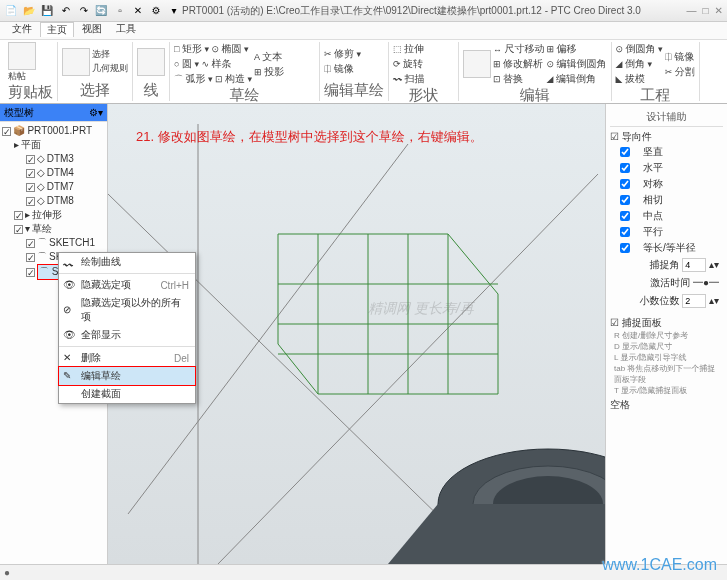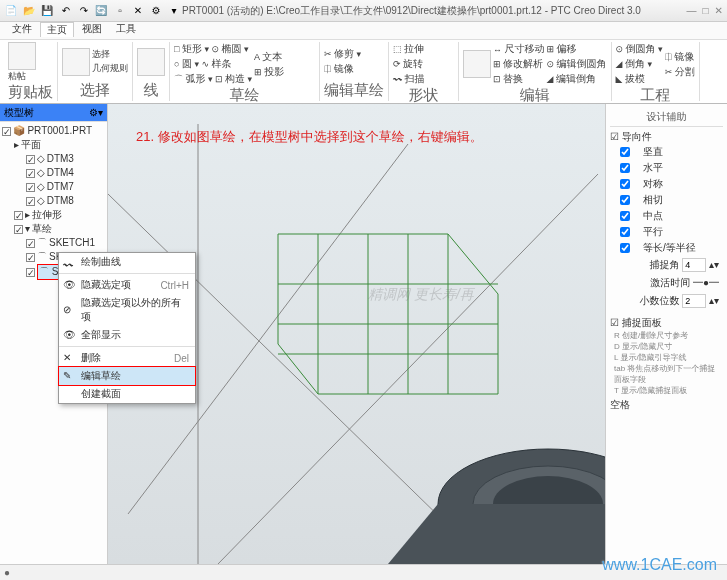--- a/index.html
+++ b/index.html
@@ -37,21 +37,21 @@
 .panel-right input[type=text]{width:24px;height:14px;border:1px solid #ccc;font-size:9px;padding:0 2px}
 .ctxmenu{position:absolute;top:252px;left:58px;width:138px;background:#fff;border:1px solid #999;box-shadow:2px 2px 5px rgba(0,0,0,.3);font-size:9px;z-index:10}
 .ctxmenu .mi{display:flex;align-items:center;padding:2px 6px 2px 22px;position:relative;color:#333}
 .ctxmenu .mi .ic{position:absolute;left:4px;width:12px;height:12px}
 .ctxmenu .mi .sc{margin-left:auto;color:#888}
 .ctxmenu .sep{height:1px;background:#ddd;margin:2px 0}
 .ctxmenu .hl{background:#cde6f7;outline:1px solid red}
 .annot{position:absolute;top:24px;left:28px;color:#d22;font-size:13px;font-family:Liberation Sans, sans-serif}
 .status{position:absolute;bottom:0;left:0;right:0;height:16px;background:#f2f2f2;border-top:1px solid #ccc;display:flex;align-items:center;padding:0 4px;font-size:9px;color:#666}
 .wm1{position:absolute;bottom:6px;right:10px;font-size:16px;color:#4aa0e0;font-weight:normal;text-shadow:0 0 2px #fff}
-.wm2{position:absolute;top:182px;left:260px;font-size:14px;color:rgba(100,100,100,.25);font-style:italic}
+.wm2{position:absolute;top:196px;left:260px;font-size:14px;color:rgba(100,100,100,.25);font-style:italic}
 svg{position:absolute;top:0;left:0}
 .chk{width:10px;height:10px}
 </style>
 </head>
 <body>
 
 <div class="titlebar">
   <div class="qat">
     <span>📄</span>
     <span>📂</span>

